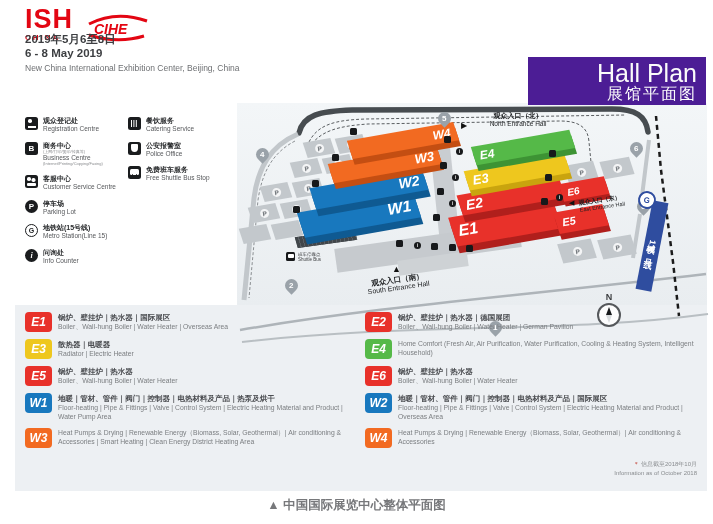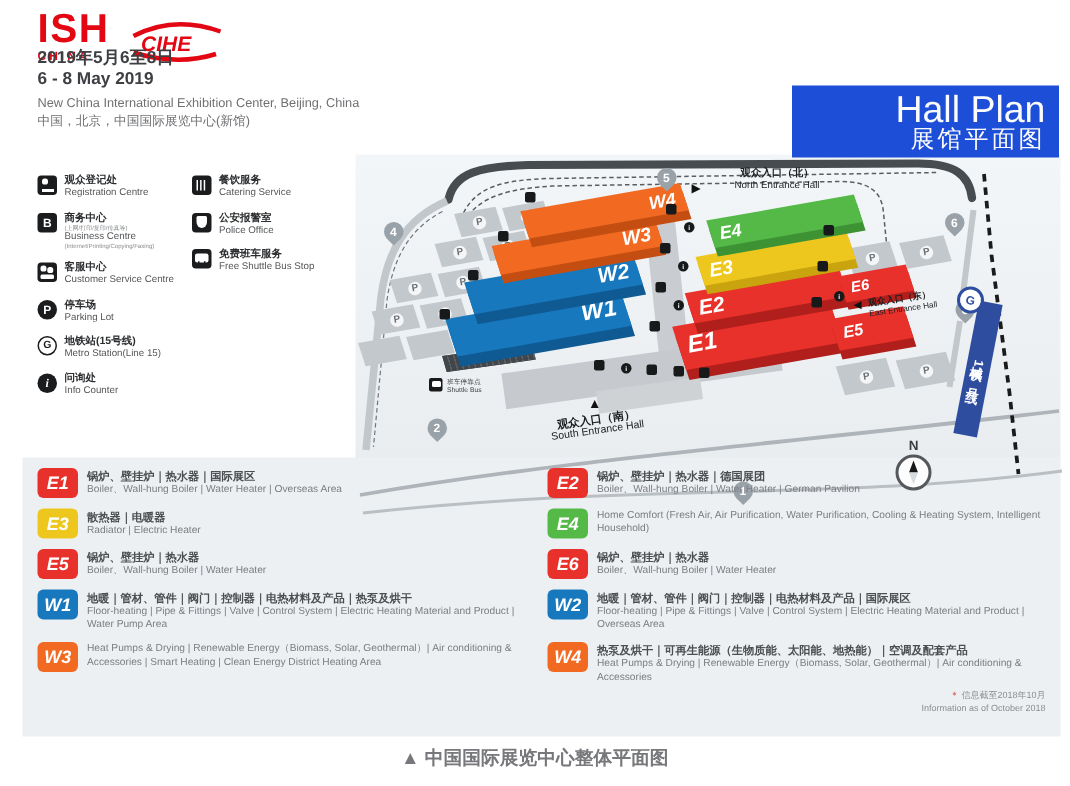--- a/index.html
+++ b/index.html
@@ -8,21 +8,21 @@
   .abs{position:absolute;}
 
   
   .logo-ish{left:25px;top:6px;color:#e30613;line-height:1;}
   .logo-ish .big{font-size:27px;font-weight:bold;letter-spacing:1px;}
   .logo-ish .small{font-size:8px;font-weight:bold;letter-spacing:2px;margin-top:1px;}
   .logo-cihe{left:86px;top:12px;}
   .dates{left:25px;top:32px;line-height:1.25;}
   .dates .d1,.dates .d2{font-size:11.5px;font-weight:bold;color:#3d3f42;}
   .dates .v1,.dates .v2{font-size:8.5px;color:#6e7073;margin-top:2px;}
-  .hallplan{left:528px;top:57px;width:178px;height:48px;background:#1d4ed8;color:#fbfbfb;
+  .hallplan{left:528px;top:57px;width:178px;height:48px;background:#4c1d95;color:#fbfbfb;
             text-align:right;padding:3px 9px 0 0;box-sizing:border-box;line-height:1.05;}
   .hallplan .en{font-size:25px;}
   .hallplan .cn{font-size:16px;letter-spacing:2px;}
 
   
   .fcol{display:flex;flex-direction:column;gap:9px;}
   .fcol1{left:25px;top:117px;width:102px;}
   .fcol2{left:128px;top:117px;width:108px;}
   .frow{display:flex;gap:5px;align-items:flex-start;}
   .ftxt{line-height:1.15;}
@@ -137,21 +137,20 @@
   <svg width="64" height="30">
     <path d="M3 12 Q30 -2 61 9" stroke="#e30613" stroke-width="3" fill="none"></path>
     <text x="8" y="22" font-size="14" font-weight="bold" font-style="italic" fill="#e30613">CIHE</text>
     <path d="M3 23 Q32 32 58 24" stroke="#e30613" stroke-width="3" fill="none"></path>
   </svg>
 </div>
 <div class="abs dates">
   <div class="d1">2019年5月6至8日</div>
   <div class="d2">6 - 8 May 2019</div>
   <div class="v1">New China International Exhibition Center, Beijing, China</div>
-  <div class="v2">中国，北京，中国国际展览中心(新馆)</div>
 </div>
 <div class="abs hallplan">
   <div class="en">Hall Plan</div>
   <div class="cn">展馆平面图</div>
 </div>
 
 <div class="abs fcol fcol1">
   <div class="frow">
     <div class="fic i-reg"></div>
     <div class="ftxt">
@@ -457,21 +456,20 @@
   </div>
   <div class="lrow">
     <div class="badge" style="background:#f26a21;">W3</div>
     <div class="ltxt">
         <div class="en">Heat Pumps &amp; Drying | Renewable Energy（Biomass, Solar, Geothermal）| Air conditioning &amp; Accessories | Smart Heating | Clean Energy District Heating Area</div>
       </div>
   </div>
   <div class="lrow">
     <div class="badge" style="background:#f26a21;">W4</div>
     <div class="ltxt">
-        <div class="cn">热泵及烘干｜可再生能源（生物质能、太阳能、地热能）｜空调及配套产品</div>
         <div class="en">Heat Pumps &amp; Drying | Renewable Energy（Biomass, Solar, Geothermal）| Air conditioning &amp; Accessories</div>
       </div>
   </div>
 </div>
 
 <div class="abs note">
   <div><span class="star">＊</span> <span>信息截至2018年10月</span></div>
   <div>Information as of October 2018</div>
 </div>
 <div class="abs caption">▲  中国国际展览中心整体平面图</div>

